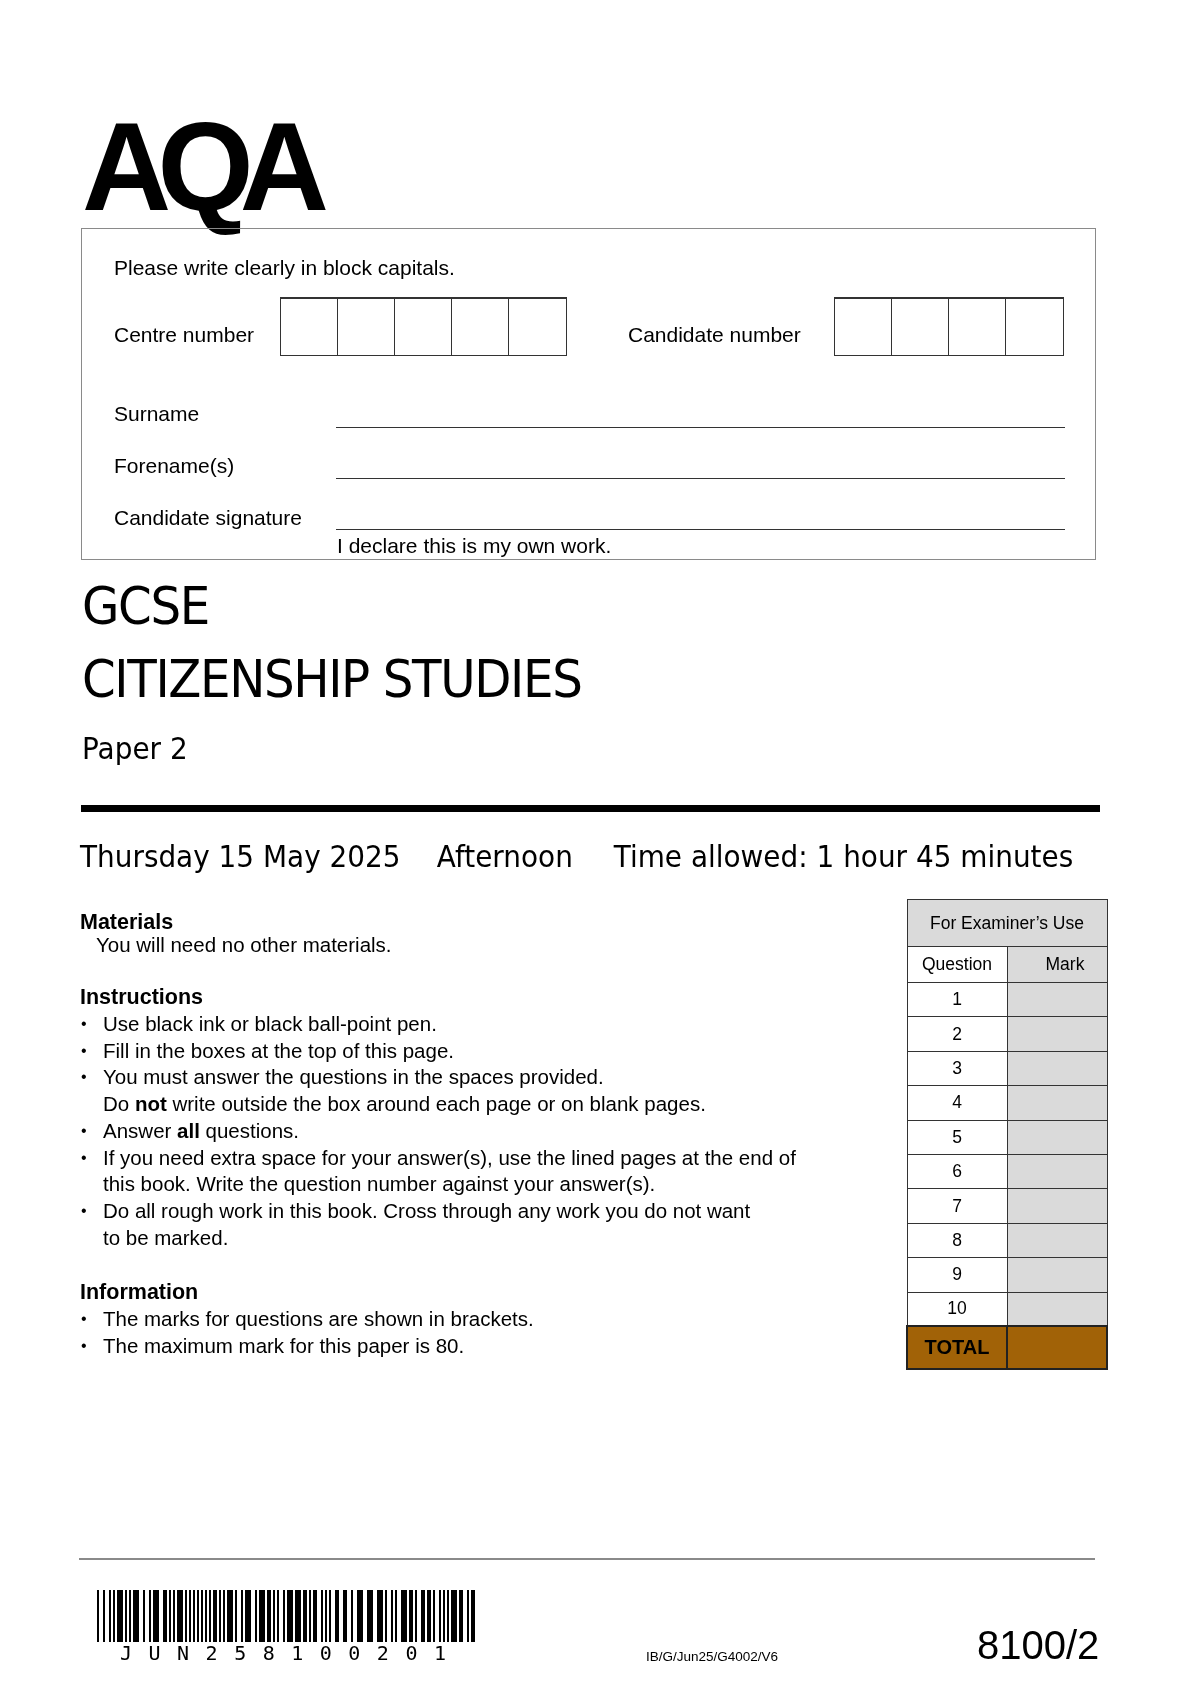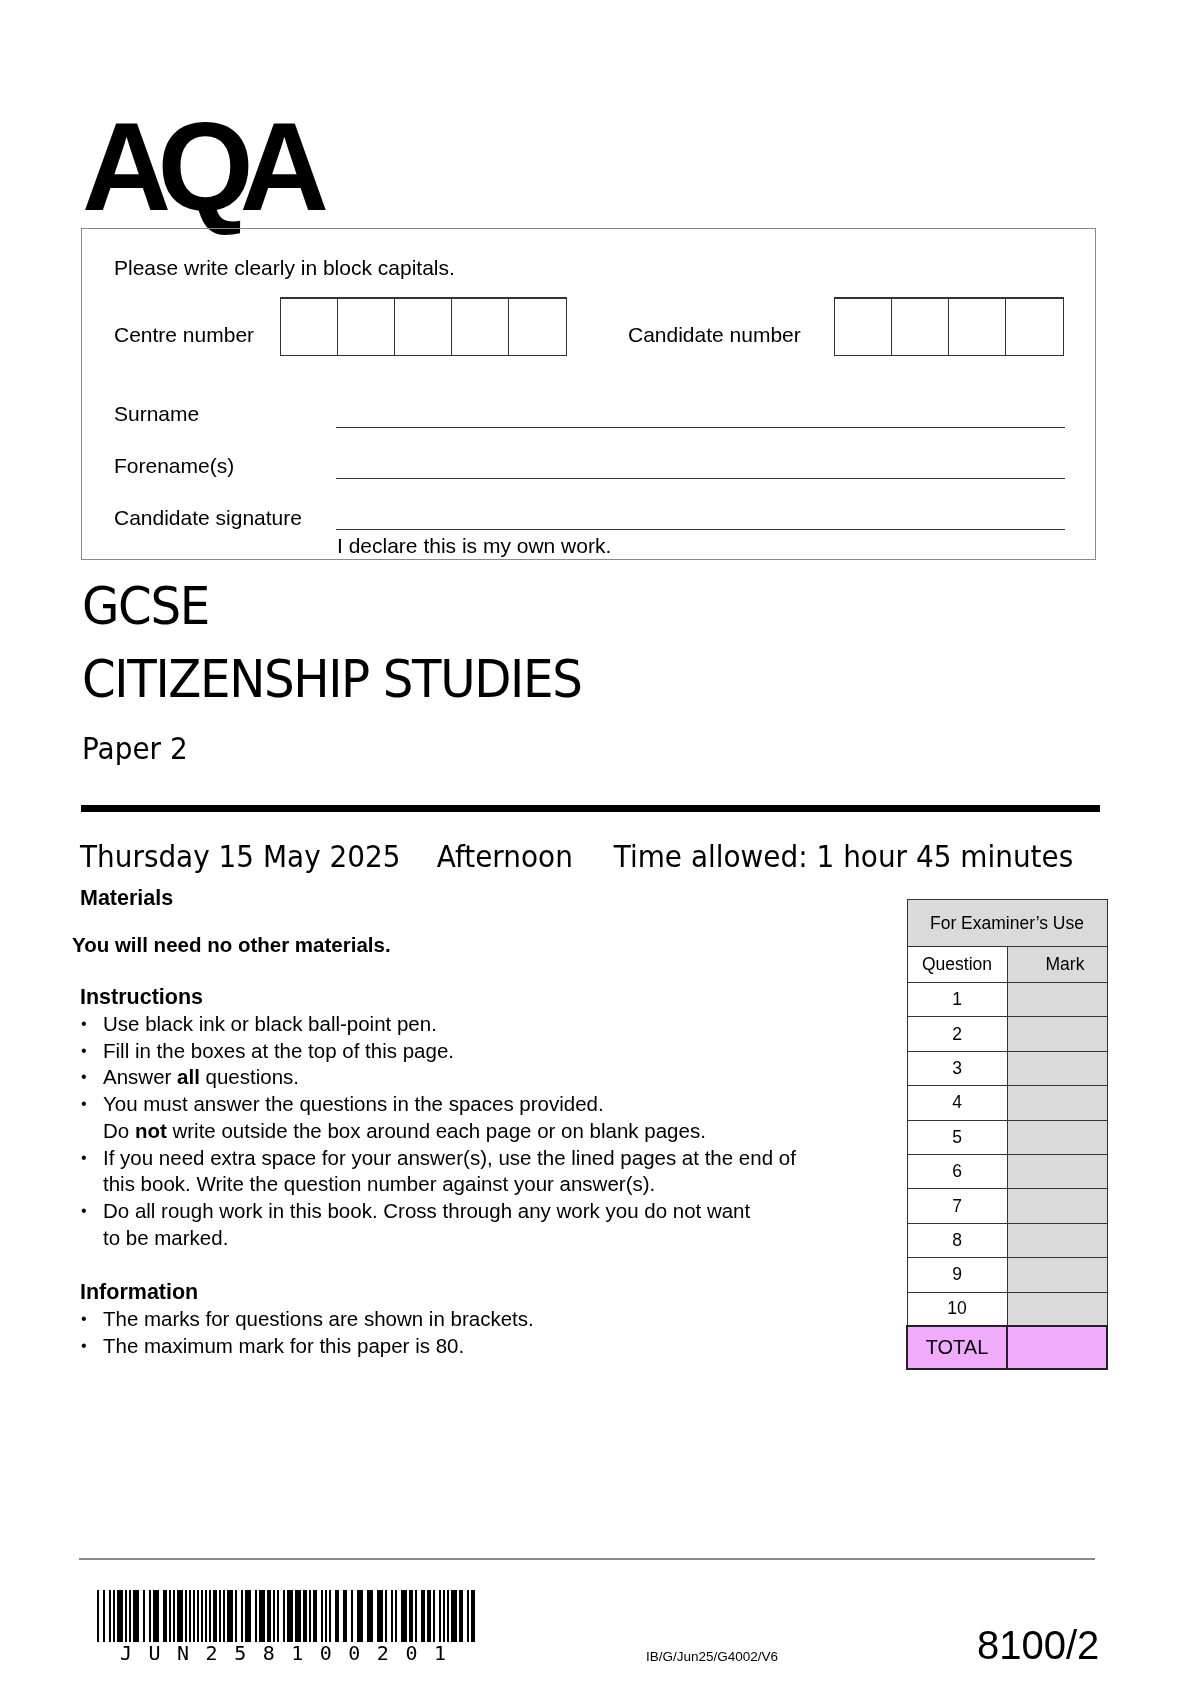--- a/index.html
+++ b/index.html
@@ -36,21 +36,21 @@
   ul.bullets li::before { content: "\2022"; position: absolute; left: 1px; top: 0; font-size: 16px; }
 
   
   table.exam { position: absolute; left: 906px; top: 899px; border-collapse: collapse; font-family: "Liberation Sans", sans-serif; }
   table.exam td { border: 1.5px solid #333; text-align: center; font-size: 17.5px; }
   table.exam .hdr { background: #dadada; height: 47px; width: 200px; }
   table.exam .qcol { width: 100px; background: #fff; }
   table.exam .mcol { width: 100px; background: #dadada; padding-left: 16px; }
   table.exam .subhdr td { height: 36px; }
   table.exam .row td { height: 34.4px; }
-  table.exam .total td { height: 43px; border: 2.5px solid #222; background: #f0abfc; font-weight: 400; font-size: 20px; }
+  table.exam .total td { height: 43px; border: 2.5px solid #222; background: #a16207; font-weight: 700; font-size: 20px; }
 
   
   .foot-line { left: 79px; top: 1558px; width: 1016px; height: 0; border-top: 2px solid #8a8a8a; }
   .barcode { left: 97px; top: 1590px; width: 382px; height: 52px; display: flex; align-items: stretch; }
   .barcode span { display: block; background: #000; height: 100%; }
   .barcode-text { left: 120px; top: 1643px; font-family: "DejaVu Sans Mono", monospace; font-size: 20px; letter-spacing: 16.5px; line-height: 1; }
   .ref-code { left: 646px; top: 1650px; font-size: 13.5px; line-height: 1; }
   .paper-code { left: 977px; top: 1625px; font-size: 40px; line-height: 1; font-family: Liberation Sans, sans-serif; }
 </style>
 </head>
@@ -91,29 +91,29 @@
 <div class="abs gcse title-font">GCSE</div>
 <div class="abs subject title-font">CITIZENSHIP STUDIES</div>
 <div class="abs paper title-font">Paper 2</div>
 
 <div class="abs rule"></div>
 
 <div class="abs date-line title-font">
   <span>Thursday 15 May 2025</span><span style="width:39px"></span><span>Afternoon</span><span style="width:44px"></span><span>Time allowed: 1 hour 45 minutes</span>
 </div>
 
-<div class="abs sec-head" style="left:80px; top:888px;">Materials</div>
-<div class="abs body-text" style="left:72px; top:935px;font-weight:bold;">You will need no other materials.</div>
+<div class="abs sec-head" style="left:80px; top:912px;">Materials</div>
+<div class="abs body-text" style="left:96px; top:935px;">You will need no other materials.</div>
 
 <div class="abs sec-head" style="left:80px; top:987px;">Instructions</div>
 <ul class="abs bullets" style="left:80px; top:1011px; width:800px;">
   <li><span>Use black ink or black ball-point pen.</span></li>
   <li><span>Fill in the boxes at the top of this page.</span></li>
+  <li><span>You must answer the questions in the spaces provided.</span><br><span>Do </span><b>not</b><span> write outside the box around each page or on blank pages.</span></li>
   <li><span>Answer </span><b>all</b><span> questions.</span></li>
-  <li><span>You must answer the questions in the spaces provided.</span><br><span>Do </span><b>not</b><span> write outside the box around each page or on blank pages.</span></li>
   <li><span>If you need extra space for your answer(s), use the lined pages at the end of</span><br><span>this book.  Write the question number against your answer(s).</span></li>
   <li><span>Do all rough work in this book.  Cross through any work you do not want</span><br><span>to be marked.</span></li>
 </ul>
 
 <div class="abs sec-head" style="left:80px; top:1282px;">Information</div>
 <ul class="abs bullets" style="left:80px; top:1306px; width:800px;">
   <li>The marks for questions are shown in brackets.</li>
   <li>The maximum mark for this paper is 80.</li>
 </ul>
 

